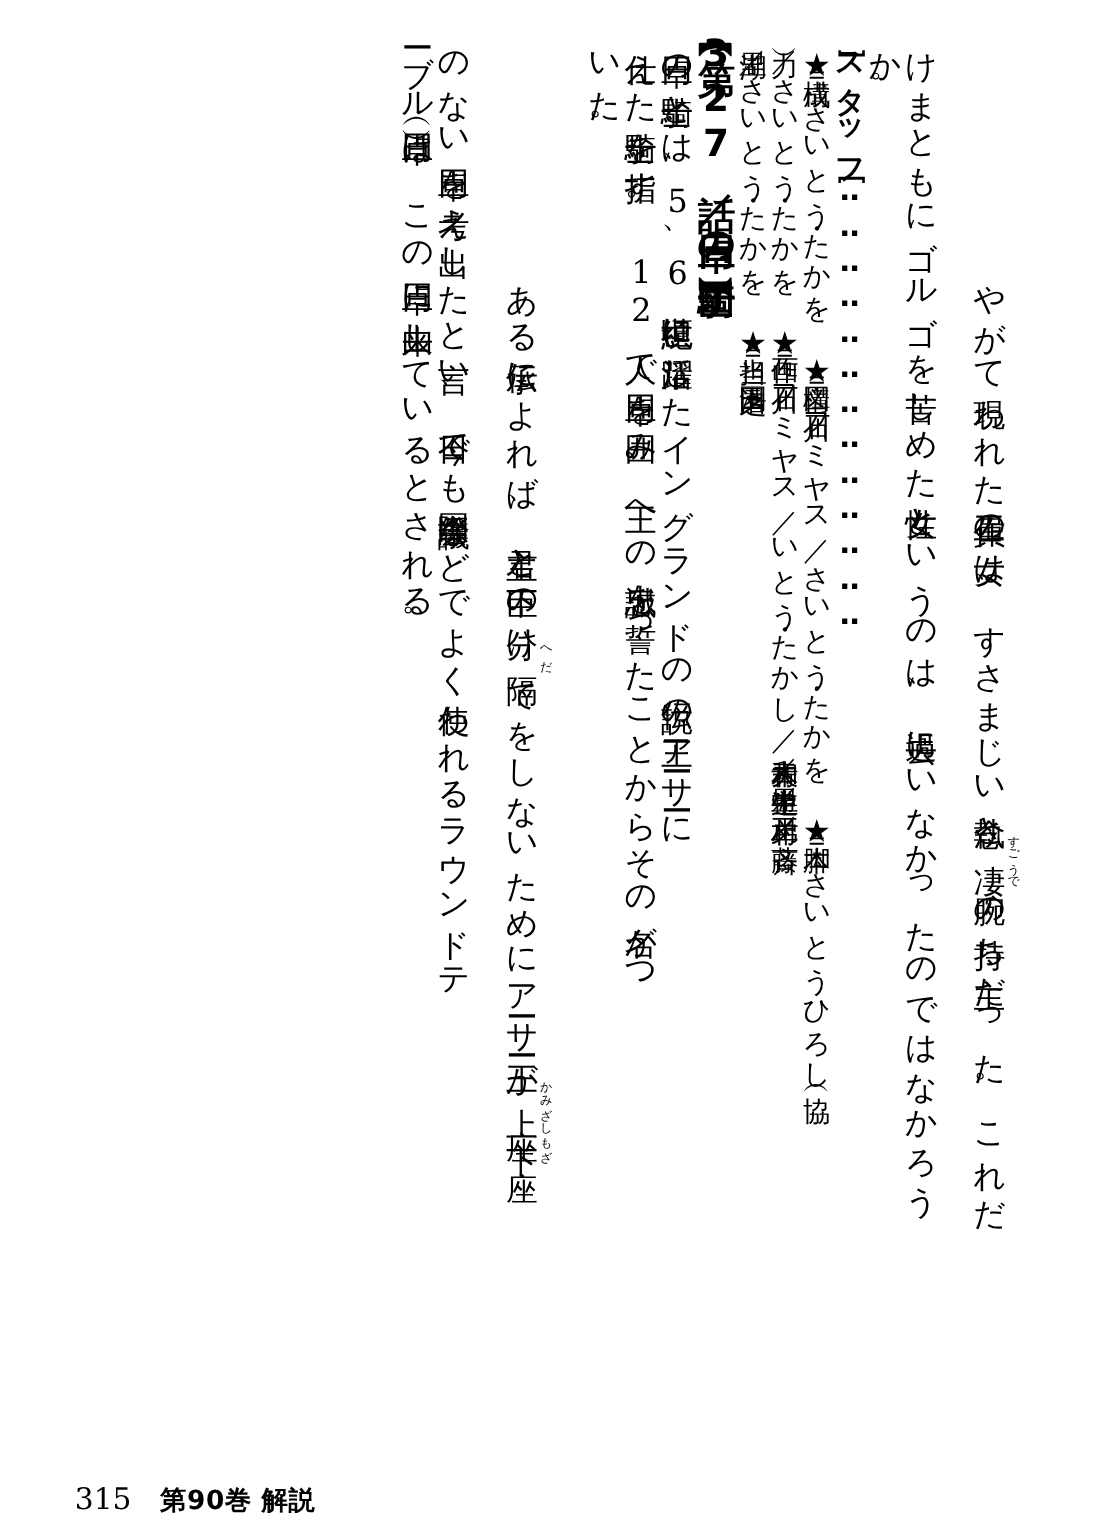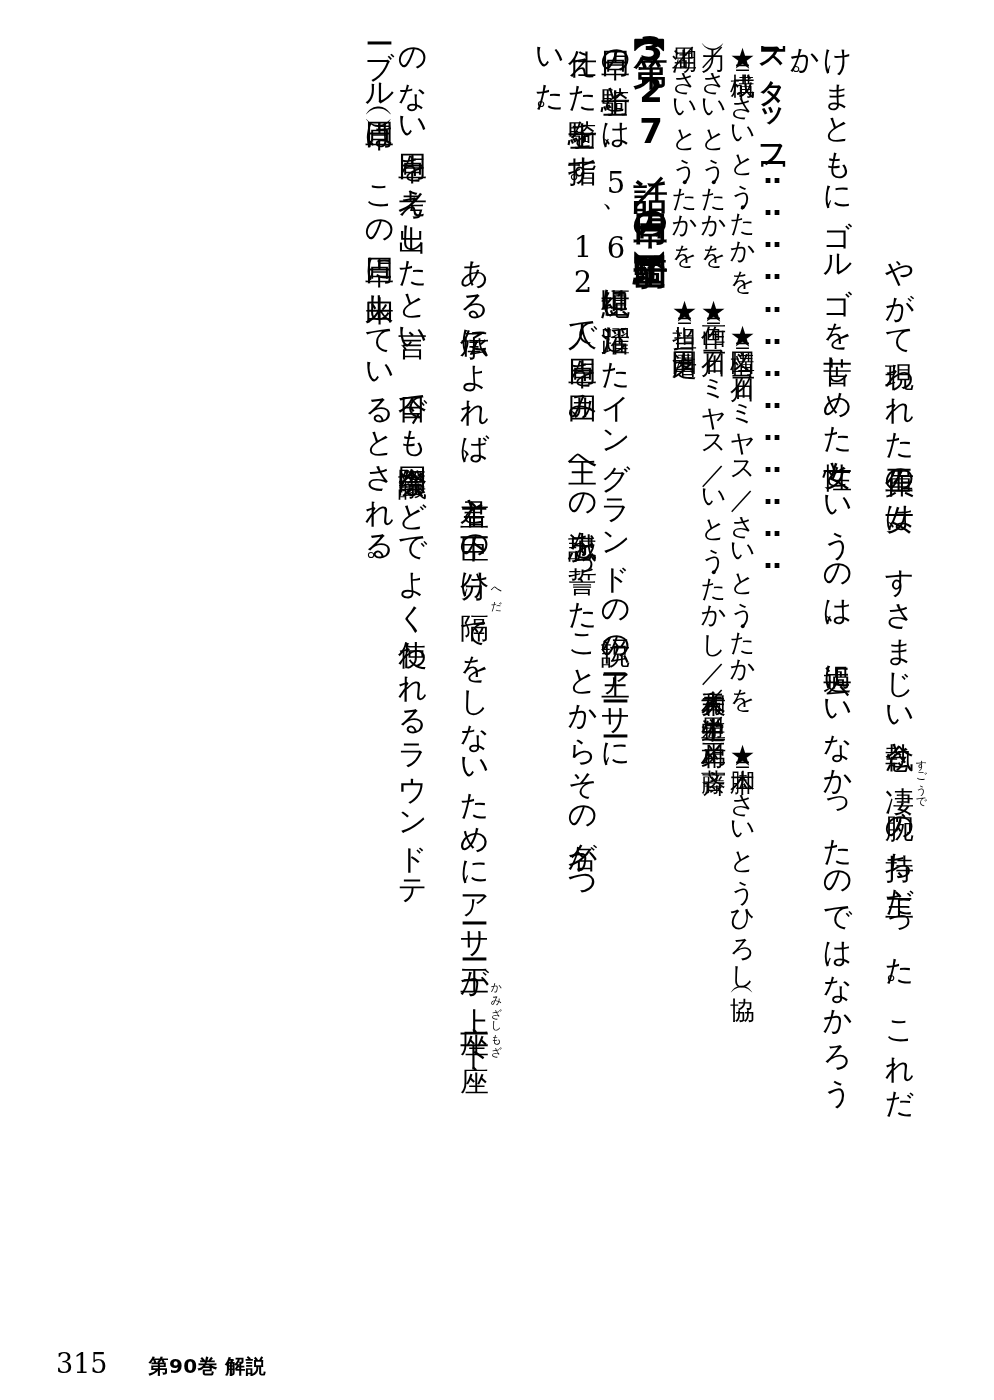--- a/index.html
+++ b/index.html
@@ -81,32 +81,32 @@
   ruby { ruby-position: over; }
   rt {
     font-size: 11px;
     letter-spacing: 0;
     font-family: "DejaVu Sans", "Liberation Sans", sans-serif;
   }
 
   
   #footer {
     position: absolute;
-    left: 56px;
+    left: 68px;
     bottom: 20px;
     display: flex;
     align-items: baseline;
-    gap: 41px;
+    gap: 26px;
   }
   #page-number {
     font-size: 27px;
     font-family: "DejaVu Serif", "Liberation Serif", serif;
   }
   #footer-title {
-    font-size: 20px;
+    font-size: 24px;
     font-weight: bold;
     letter-spacing: 0.02em;
     font-family: "DejaVu Sans", "Liberation Sans", sans-serif;
   }
 </style>
 </head>
 <body>
 
 <div id="page">
 

